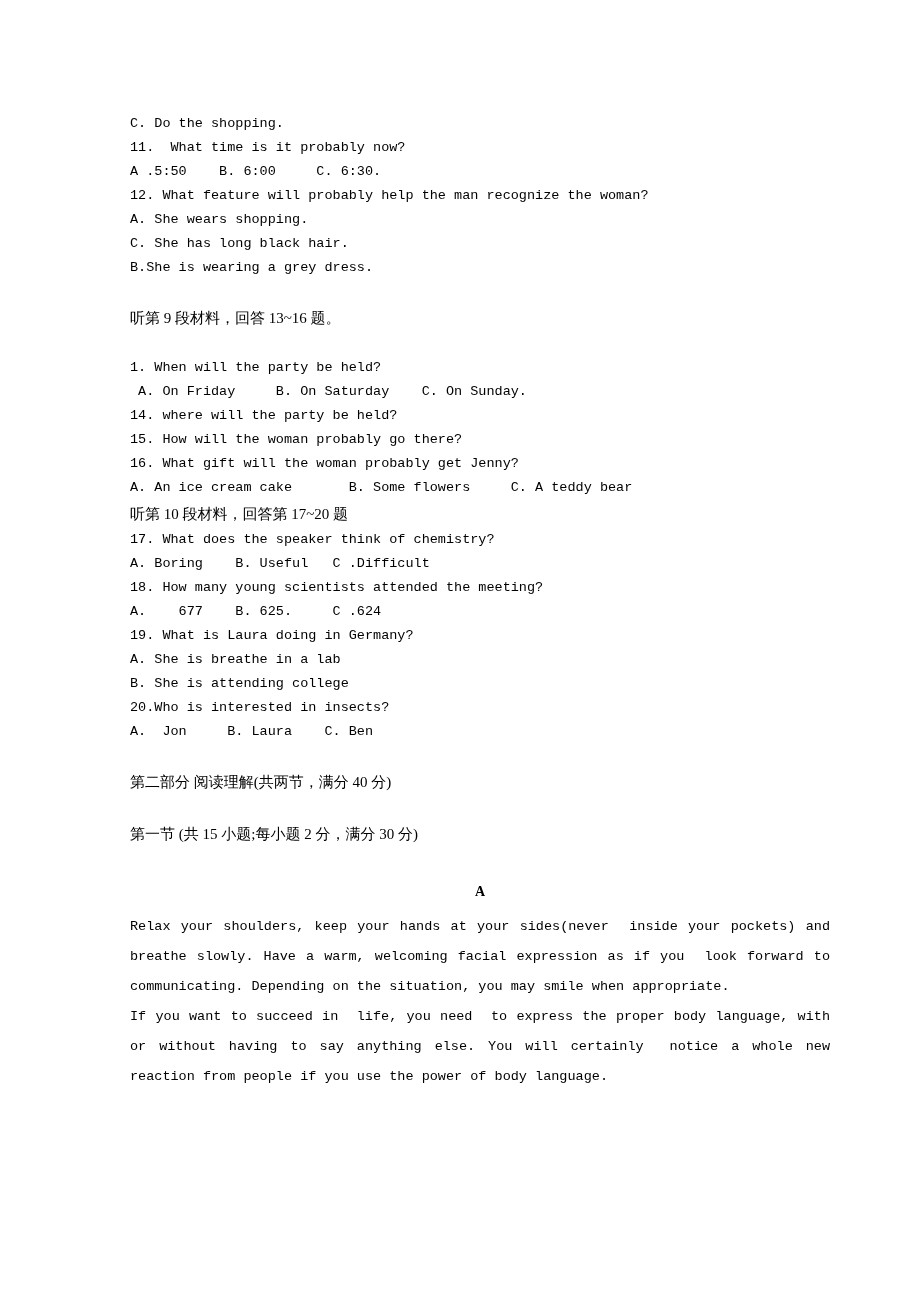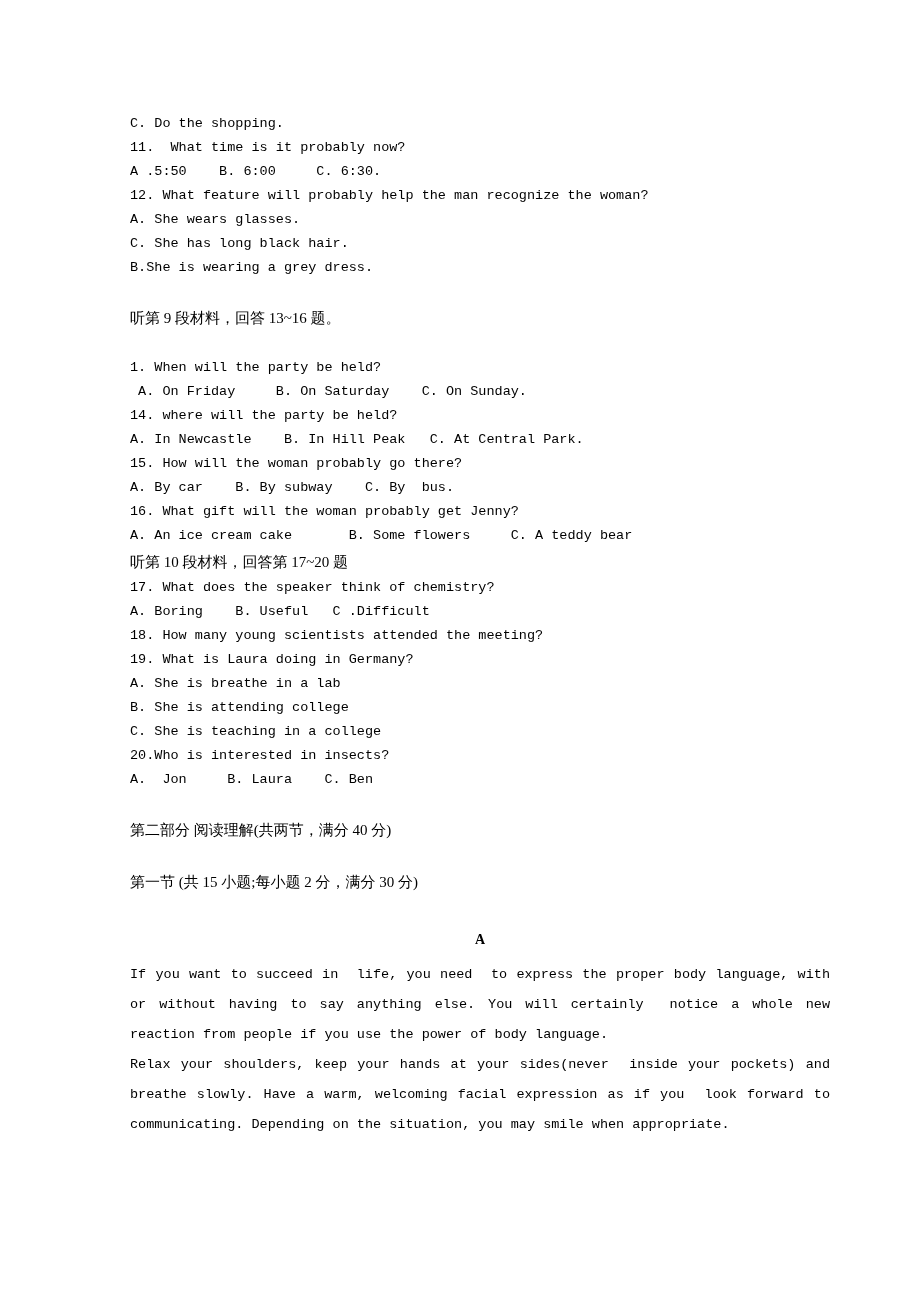--- a/index.html
+++ b/index.html
@@ -68,68 +68,66 @@
 <body>
 
 <div class="page">
   <div class="content">
 
     <div class="block-listening">
       <div class="q-line">C. Do the shopping.</div>
       <div class="q-line">11.  What time is it probably now?</div>
       <div class="q-line">A .5:50    B. 6:00     C. 6:30.</div>
       <div class="q-line">12. What feature will probably help the man recognize the woman?</div>
-      <div class="q-line">A. She wears glasses.</div>
+      <div class="q-line">A. She wears shopping.</div>
       <div class="q-line">C. She has long black hair.</div>
       <div class="q-line">B.She is wearing a grey dress.</div>
     </div>
 
     <div class="section-gap"></div>
 
     <div class="heading-cn">听第 9 段材料，回答 13~16 题。</div>
 
     <div class="section-gap"></div>
 
     <div>
       <div class="q-line">1. When will the party be held?</div>
       <div class="q-line"> A. On Friday     B. On Saturday    C. On Sunday.</div>
       <div class="q-line">14. where will the party be held?</div>
-      <div class="q-line">A. In Newcastle    B. In Hill Peak   C. At Central Park.</div>
       <div class="q-line">15. How will the woman probably go there?</div>
-      <div class="q-line">A. By car    B. By subway    C. By  bus.</div>
       <div class="q-line">16. What gift will the woman probably get Jenny?</div>
       <div class="q-line">A. An ice cream cake       B. Some flowers     C. A teddy bear</div>
     </div>
 
     <div class="heading-cn">听第 10 段材料，回答第 17~20 题</div>
 
     <div>
       <div class="q-line">17. What does the speaker think of chemistry?</div>
       <div class="q-line">A. Boring    B. Useful   C .Difficult</div>
       <div class="q-line">18. How many young scientists attended the meeting?</div>
+      <div class="q-line">A.    677    B. 625.     C .624</div>
       <div class="q-line">19. What is Laura doing in Germany?</div>
       <div class="q-line">A. She is breathe in a lab</div>
       <div class="q-line">B. She is attending college</div>
-      <div class="q-line">C. She is teaching in a college</div>
       <div class="q-line">20.Who is interested in insects?</div>
       <div class="q-line">A.  Jon     B. Laura    C. Ben</div>
     </div>
 
     <div class="section-gap"></div>
 
     <div class="heading-cn">第二部分  阅读理解(共两节，满分 40 分)</div>
 
     <div class="section-gap"></div>
 
     <div class="heading-cn">第一节 (共 15 小题;每小题 2 分，满分 30 分)</div>
 
     <div class="section-gap"></div>
     <div class="small-gap"></div>
 
     <div class="center-letter">A</div>
 
     <div class="small-gap"></div>
 
+    <div class="para">Relax your shoulders, keep your hands at your sides(never  inside your pockets) and breathe slowly. Have a warm, welcoming facial expression as if you  look forward to communicating. Depending on the situation, you may smile when appropriate.</div>
     <div class="para">If you want to succeed in  life, you need  to express the proper body language, with or without having to say anything else. You will certainly  notice a whole new reaction from people if you use the power of body language.</div>
-    <div class="para">Relax your shoulders, keep your hands at your sides(never  inside your pockets) and breathe slowly. Have a warm, welcoming facial expression as if you  look forward to communicating. Depending on the situation, you may smile when appropriate.</div>
 
   </div>
 </div>
 
 </body></html>

